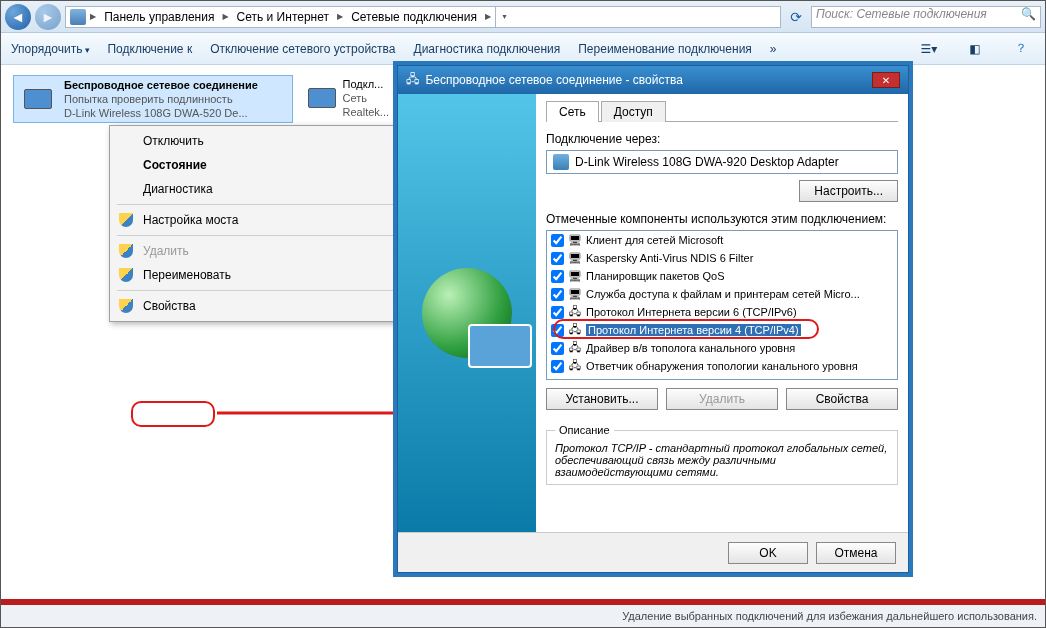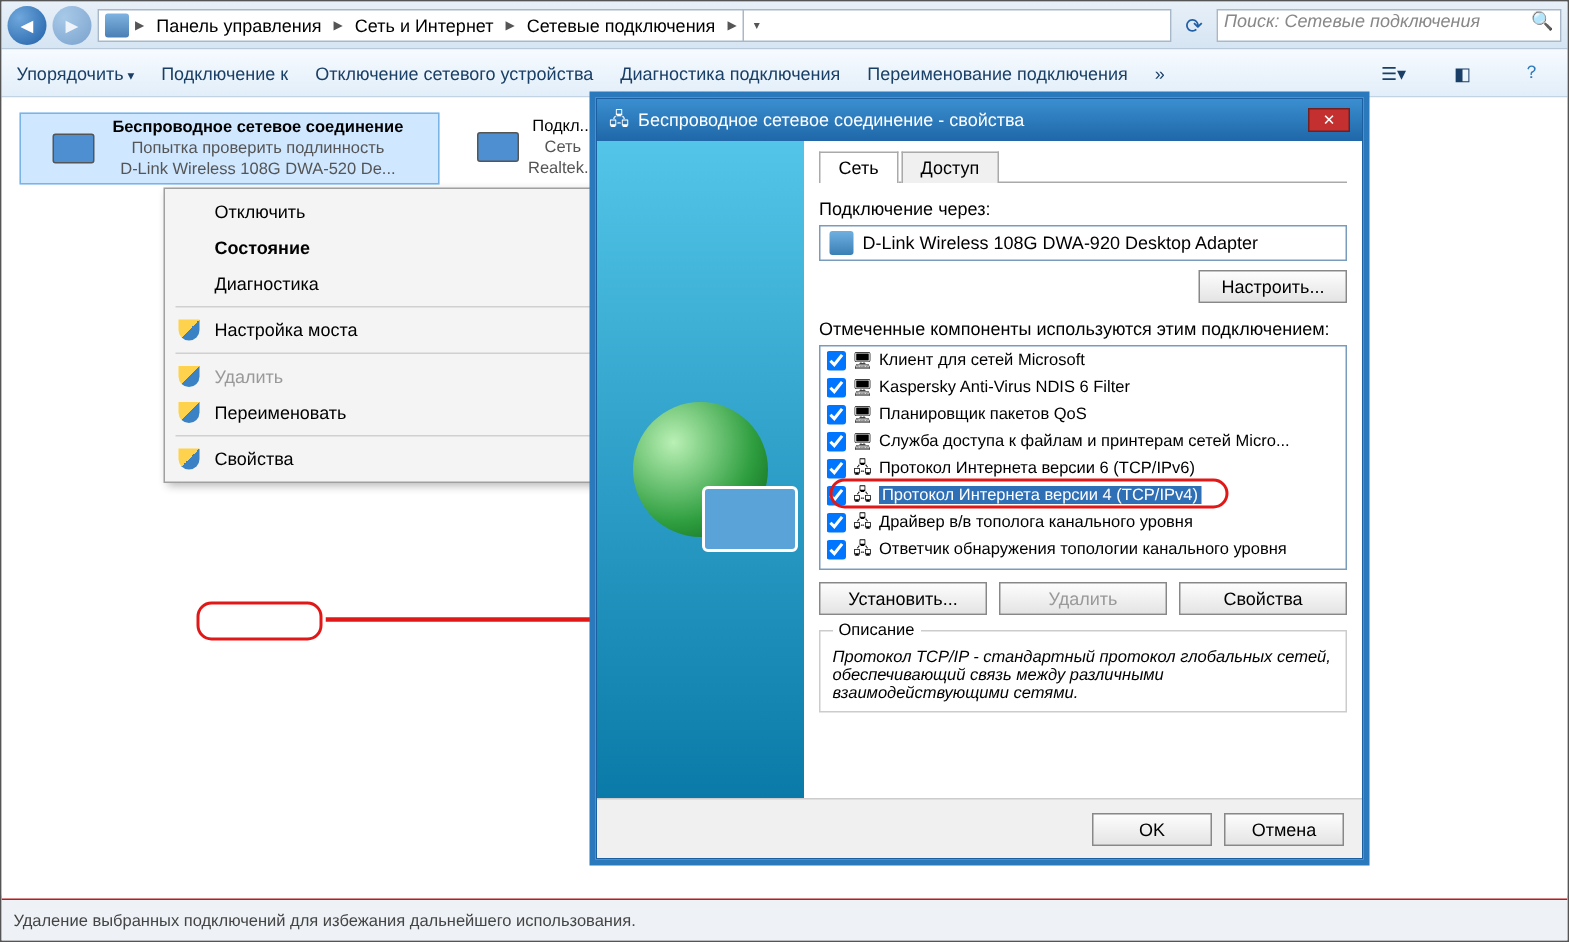--- a/index.html
+++ b/index.html
@@ -18,21 +18,21 @@
   .search .mag { margin-left: auto; font-style: normal; color: #4a7fb5; }
 
   .toolbar { height: 32px; background: linear-gradient(#f6fbff, #e2eef9); border-bottom: 1px solid #c2d4e4; display: flex; align-items: center; padding: 0 10px; gap: 18px; }
   .toolbar .item { color: #1a3f66; cursor: pointer; }
   .toolbar .drop::after { content: " ▾"; font-size: 9px; }
   .toolbar .spacer { flex: 1; }
   .toolbar .ricon { width: 28px; height: 20px; border: 1px solid transparent; display:flex;align-items:center;justify-content:center;color:#1a3f66; }
 
   .content { position: absolute; top: 64px; left: 0; right: 0; bottom: 30px; background: #fff; }
 
-  .conn-item { position: absolute; display: flex; gap: 6px; padding: 2px 15px; width: 280px; text-align: center; }
+  .conn-item { position: absolute; display: flex; gap: 6px; padding: 2px 4px; width: 280px; }
   .conn-item.selected { background: #cfe7ff; border: 1px solid #7ab3e6; }
   .conn-icon { width: 40px; height: 42px; display:flex;align-items:center;justify-content:center; }
   .conn-icon .mon { width:28px;height:20px;background:#4d8fd1;border:1px solid #555;border-radius:2px; }
   .conn-text { font-size: 11px; line-height: 14px; }
   .conn-text .title { color: #000; }
   .conn-text .sub { color: #555; }
   .conn-item.selected .conn-text .title { font-weight: 600; }
 
   .ctx-menu { position: absolute; background: #f4f4f4; border: 1px solid #a0a0a0; box-shadow: 2px 2px 6px rgba(0,0,0,.3); width: 324px; padding: 3px; }
   .ctx-menu .mitem { display: flex; align-items: center; height: 24px; padding: 0 8px 0 30px; position: relative; cursor: pointer; }
@@ -58,26 +58,26 @@
   .adapter-icon{width:16px;height:16px;background:linear-gradient(#6fb0e0,#3a7fb5);border-radius:2px;}
   .btn { border: 1px solid #888; background: linear-gradient(#fdfdfd,#e4e4e4); padding: 3px 14px; cursor: pointer; font-size: 12px; }
   .btn:disabled,.btn.disabled{color:#999;}
   .comp-list { border: 1px solid #7a9cbc; background:#fff; height: 150px; overflow: hidden; margin-top:4px;}
   .comp-row { display: flex; align-items: center; height: 18px; padding: 0 4px; gap: 4px; font-size: 11px; white-space: nowrap;}
   .comp-row input { margin:0; }
   .comp-row.selected span.txt { background: #2f6fb5; color: #fff; padding: 0 2px; }
   .comp-icon{width:14px;height:14px;display:inline-flex;align-items:center;justify-content:center;}
   .btn-row { display: flex; gap: 8px; margin-top: 8px; }
   .btn-row .btn{flex:1;text-align:center;}
-  .desc-box { border: 1px solid #ccc; margin-top: 4px; padding: 6px 8px; position:relative;}
+  .desc-box { border: 1px solid #ccc; margin-top: 14px; padding: 6px 8px; position:relative;}
   .desc-box legend{font-size:11px;padding:0 4px;}
   .dlg-footer { height: 40px; border-top: 1px solid #ccc; display: flex; align-items: center; justify-content: flex-end; gap: 8px; padding: 0 12px; background:#f0f0f0;}
   .dlg-footer .btn{width:80px;text-align:center;}
 
-  .status-bar { position: absolute; bottom: 0; left: 0; right: 0; height: 28px; border-top: 1px solid #b91c1c; display: flex; align-items: center; padding: 0 8px; font-size: 11px; color: #444; background:#eef2f6;}
+  .status-bar { position: absolute; bottom: 0; left: 0; right: 0; height: 28px; border-top: 6px solid #b91c1c; display: flex; align-items: center; padding: 0 8px; font-size: 11px; color: #444; background:#eef2f6;justify-content:flex-end;}
 
   .globe{width:90px;height:90px;border-radius:50%;background:radial-gradient(circle at 30% 30%,#baf0b5,#2e9e3f 60%,#0a5a18);position:relative;}
   .globe::after{content:"";position:absolute;bottom:-10px;right:-20px;width:60px;height:40px;background:#5aa3d8;border:2px solid #fff;border-radius:4px;}
 </style>
 </head>
 <body>
 
 <div class="nav-bar">
   <div class="nav-btn">◄</div>
   <div class="nav-btn disabled">►</div>

